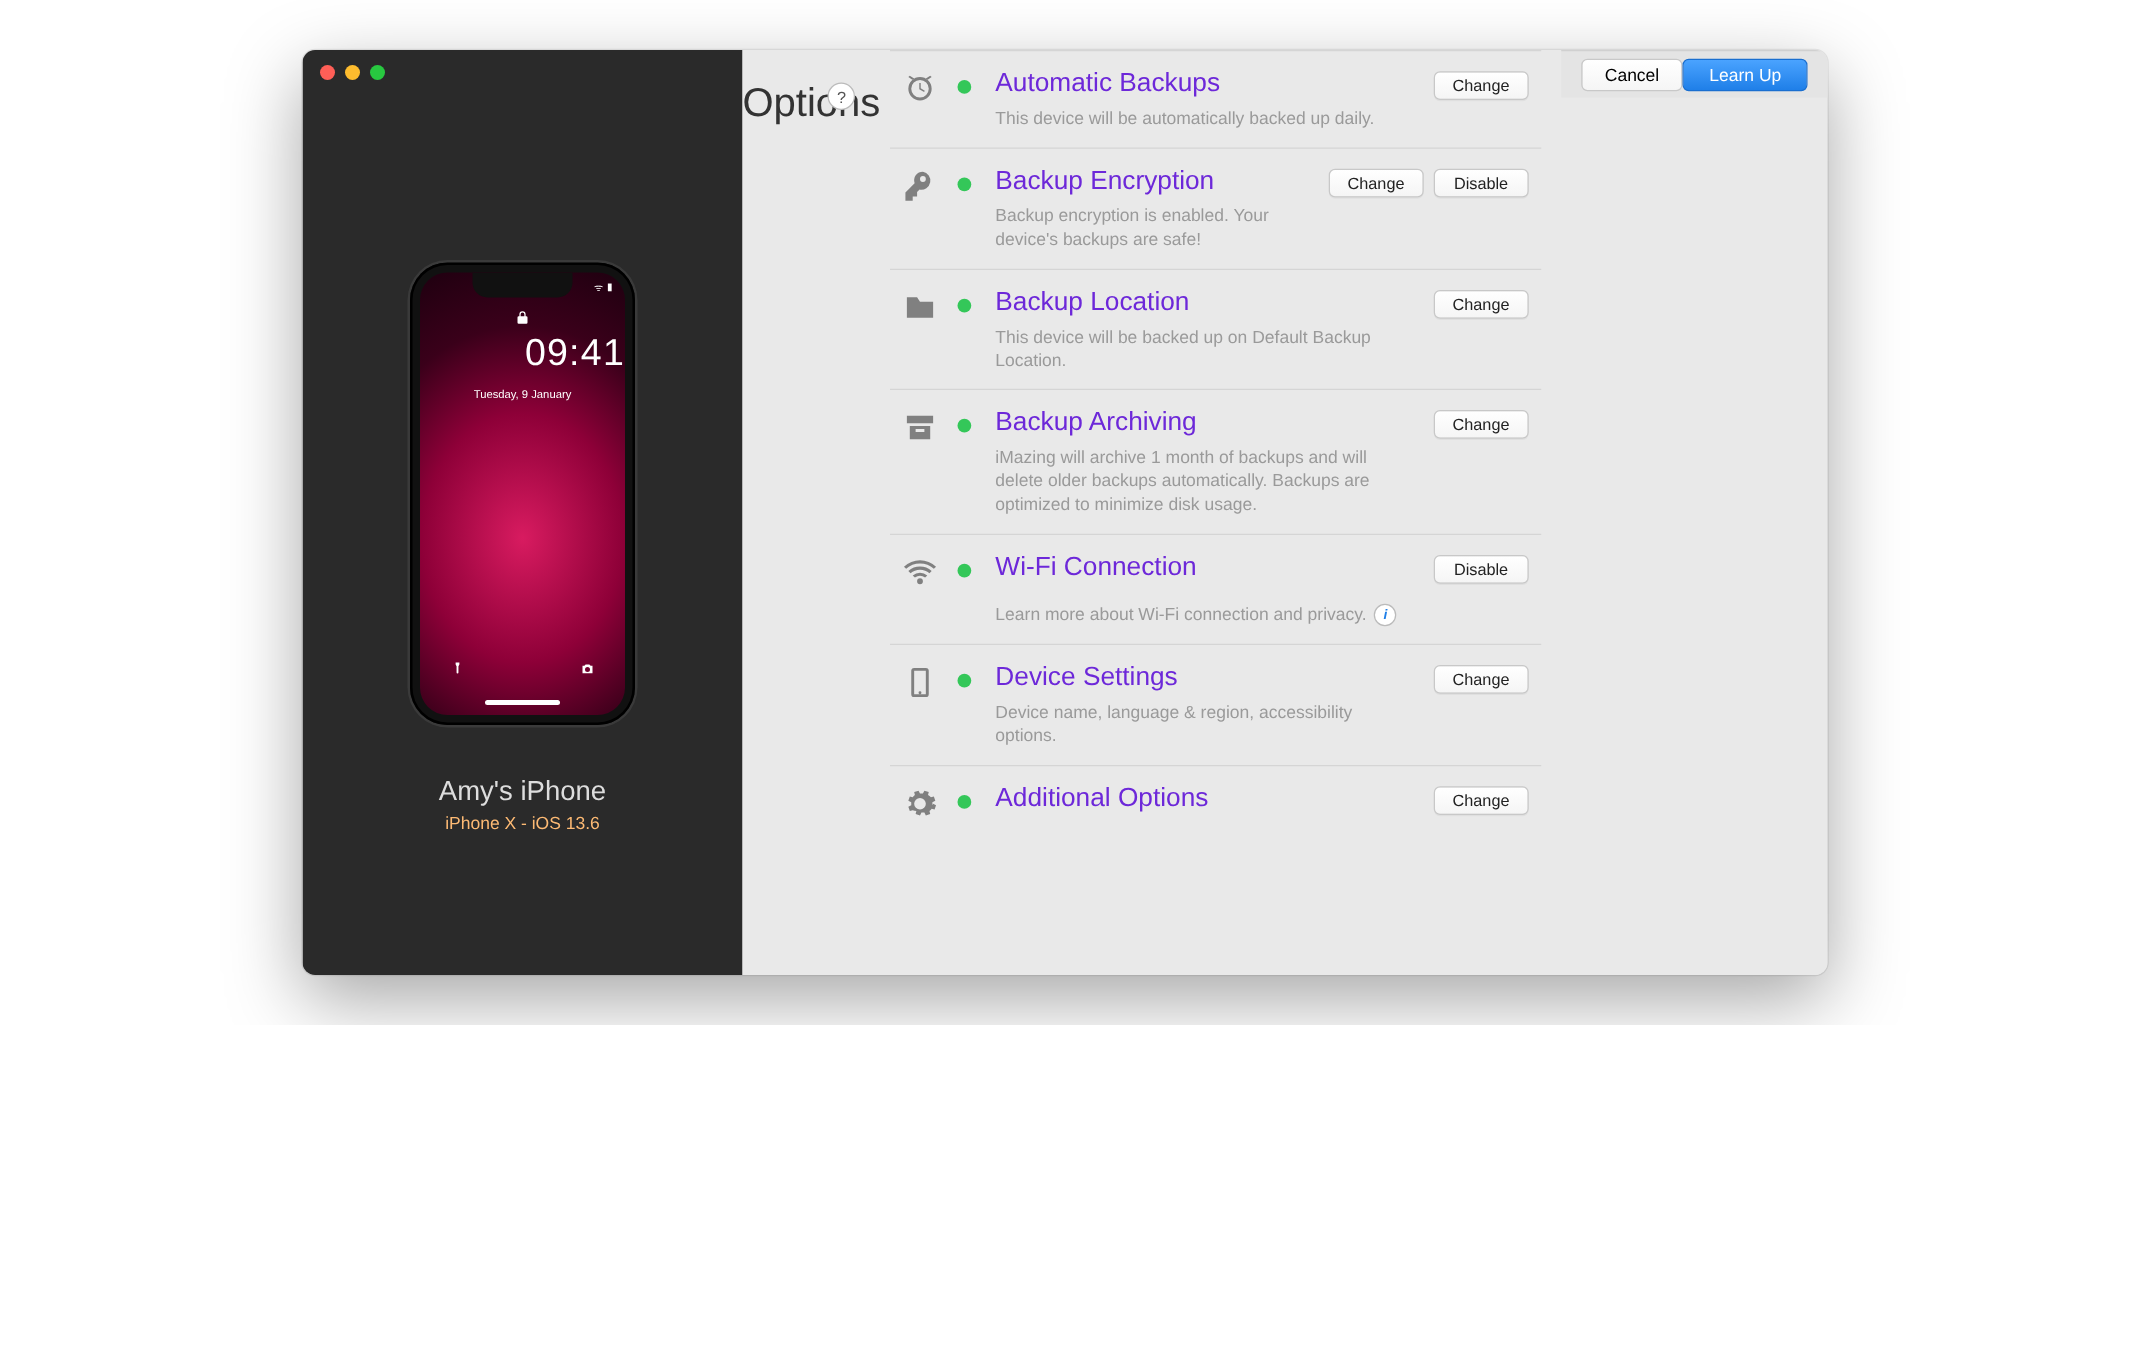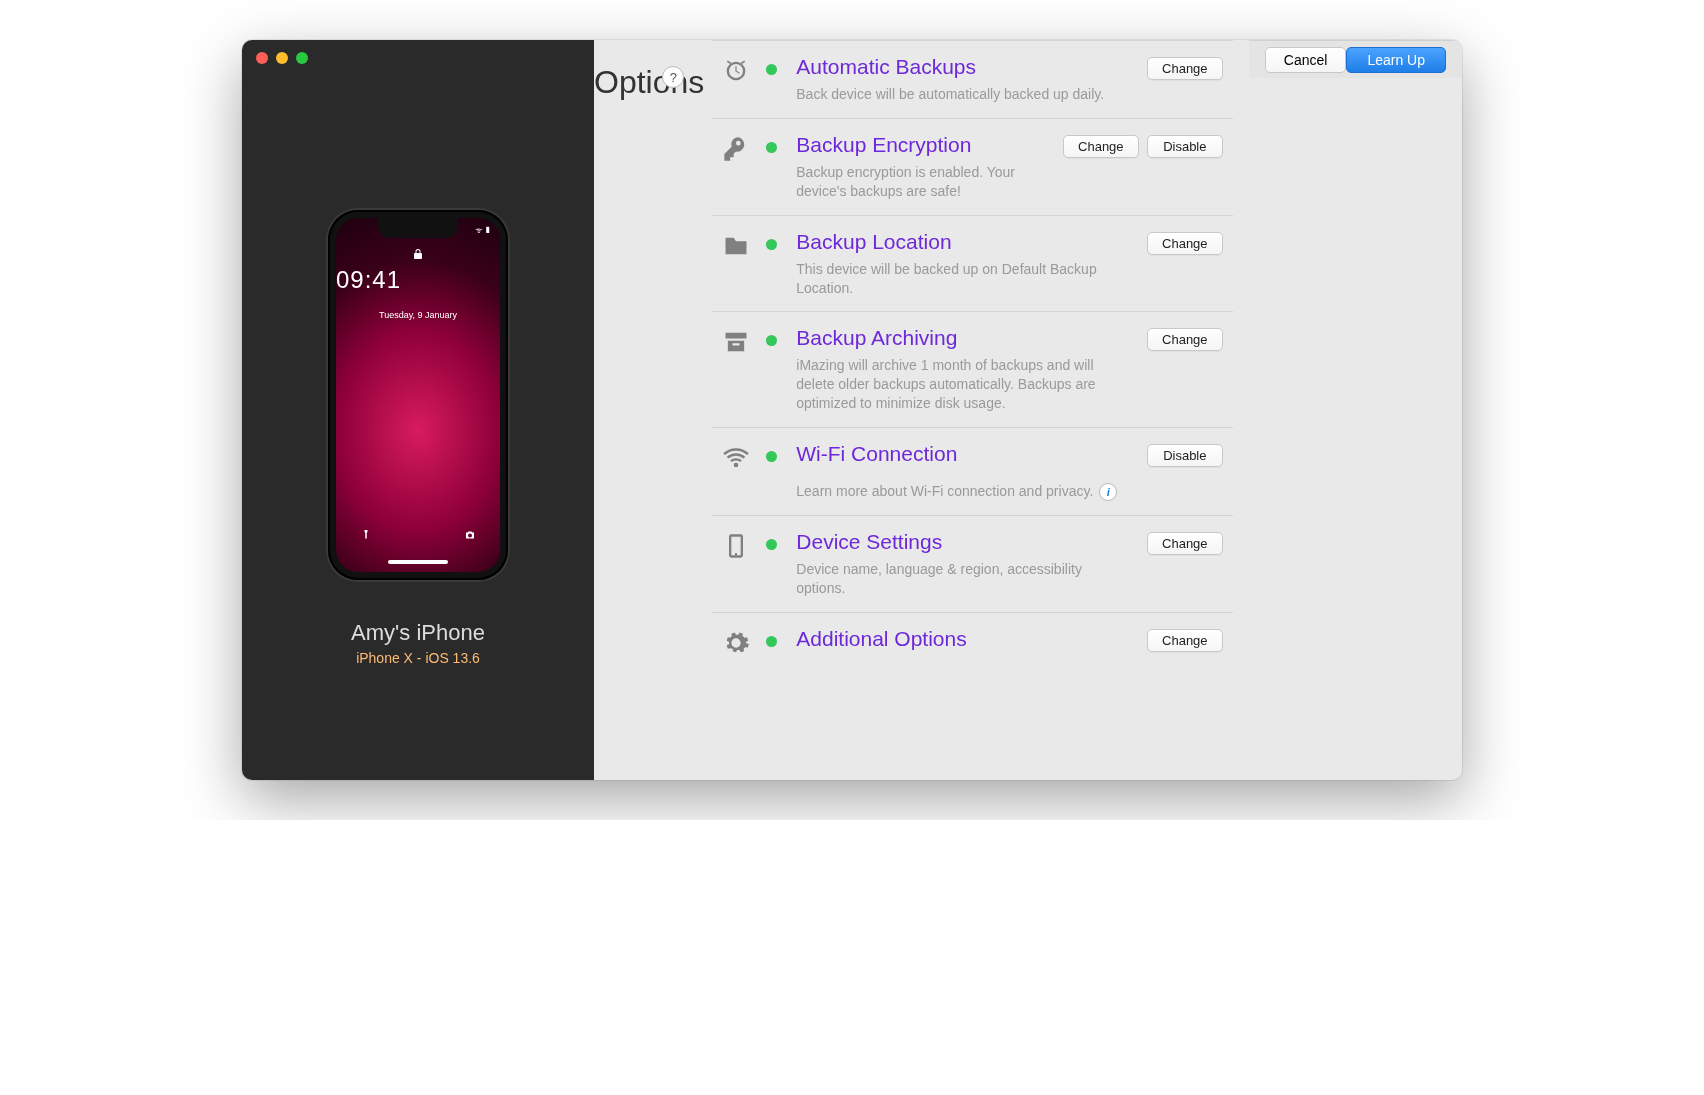--- a/index.html
+++ b/index.html
@@ -56,21 +56,21 @@
     background: radial-gradient(ellipse 140% 80% at 50% 60%, #d81b60 0%, #8e0038 35%, #3a001a 60%, #0a0008 100%);
     position: relative;
     overflow: hidden;
   }
   .notch {
     position:absolute; top:0; left:50%; transform:translateX(-50%);
     width:80px; height:20px; background:#111;
     border-bottom-left-radius:12px; border-bottom-right-radius:12px;
   }
   .lock-icon { position:absolute; top:30px; left:50%; transform:translateX(-50%); color:#fff; font-size:12px; }
-  .time { position:absolute; top:48px; width:100%; text-align:left; color:#fff; font-size:24px; font-weight:300; letter-spacing:1px; }
+  .time { position:absolute; top:48px; width:100%; text-align:right; color:#fff; font-size:30px; font-weight:300; letter-spacing:1px; }
   .date { position:absolute; top:92px; width:100%; text-align:center; color:#fff; font-size:9px; }
   .bottom-icons { position:absolute; bottom:28px; width:100%; display:flex; justify-content:space-between; padding:0 24px; color:#fff; font-size:12px; }
   .home-bar { position:absolute; bottom:8px; left:50%; transform:translateX(-50%); width:60px; height:4px; background:#fff; border-radius:4px; }
   .status-bar { position:absolute; top:6px; right:10px; display:flex; gap:3px; align-items:center; }
   .status-bar span { color:#fff; font-size:8px; }
   .device-name { color:#ddd; font-size:22px; font-weight:300; margin-top:40px; }
   .device-info { color:#fdba74; font-size:14px; margin-top:4px; }
 
   .main {
     flex:1;
@@ -212,21 +212,21 @@
 
       <div class="row">
         <div class="row-icon">
           <svg viewBox="0 0 24 24">
               <path d="M12 4a8 8 0 1 0 0 16 8 8 0 0 0 0-16zm0 2a6 6 0 1 1 0 12 6 6 0 0 1 0-12zm.5 2h-1v4.3l3.3 2 .5-.9-2.8-1.7V8zM5 3l3 2-1 1-3-2 1-1zm14 0l1 1-3 2-1-1 3-2z"></path>
             </svg>
         </div>
         <div class="status-dot"></div>
         <div class="row-body">
           <div class="row-title">Automatic Backups</div>
-          <div class="row-desc">Back device will be automatically backed up daily.</div>
+          <div class="row-desc">This device will be automatically backed up daily.</div>
         </div>
         <div class="row-buttons">
           <button class="btn">Change</button>
         </div>
       </div>
 
       <div class="row">
         <div class="row-icon">
           <svg viewBox="0 0 24 24">
               <path d="M14 2a6 6 0 0 0-5.7 8L2 16.3V22h5v-3h3v-3l1.7-1.7A6 6 0 1 0 14 2zm2 5a2 2 0 1 1-4 0 2 2 0 0 1 4 0z"></path>

